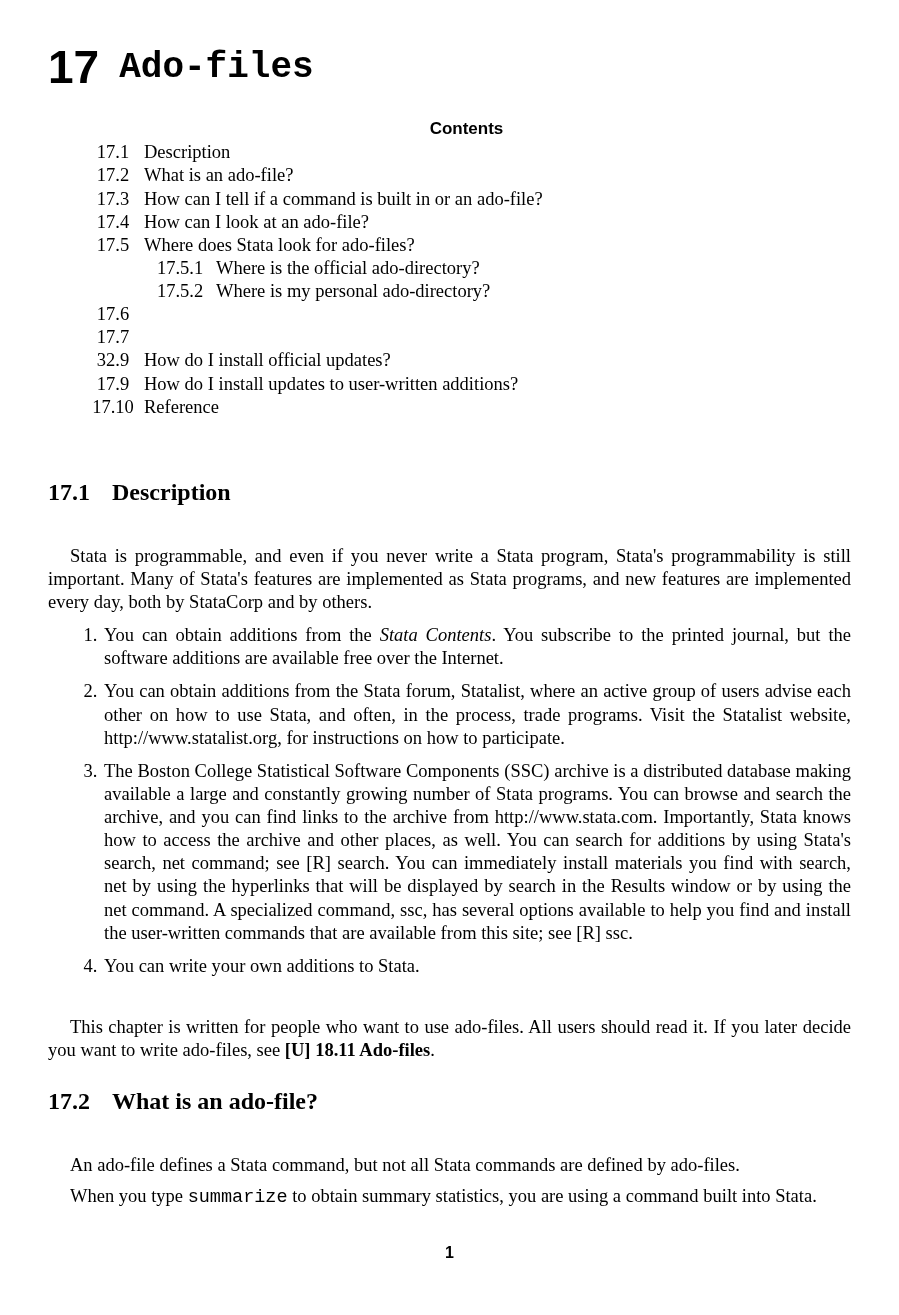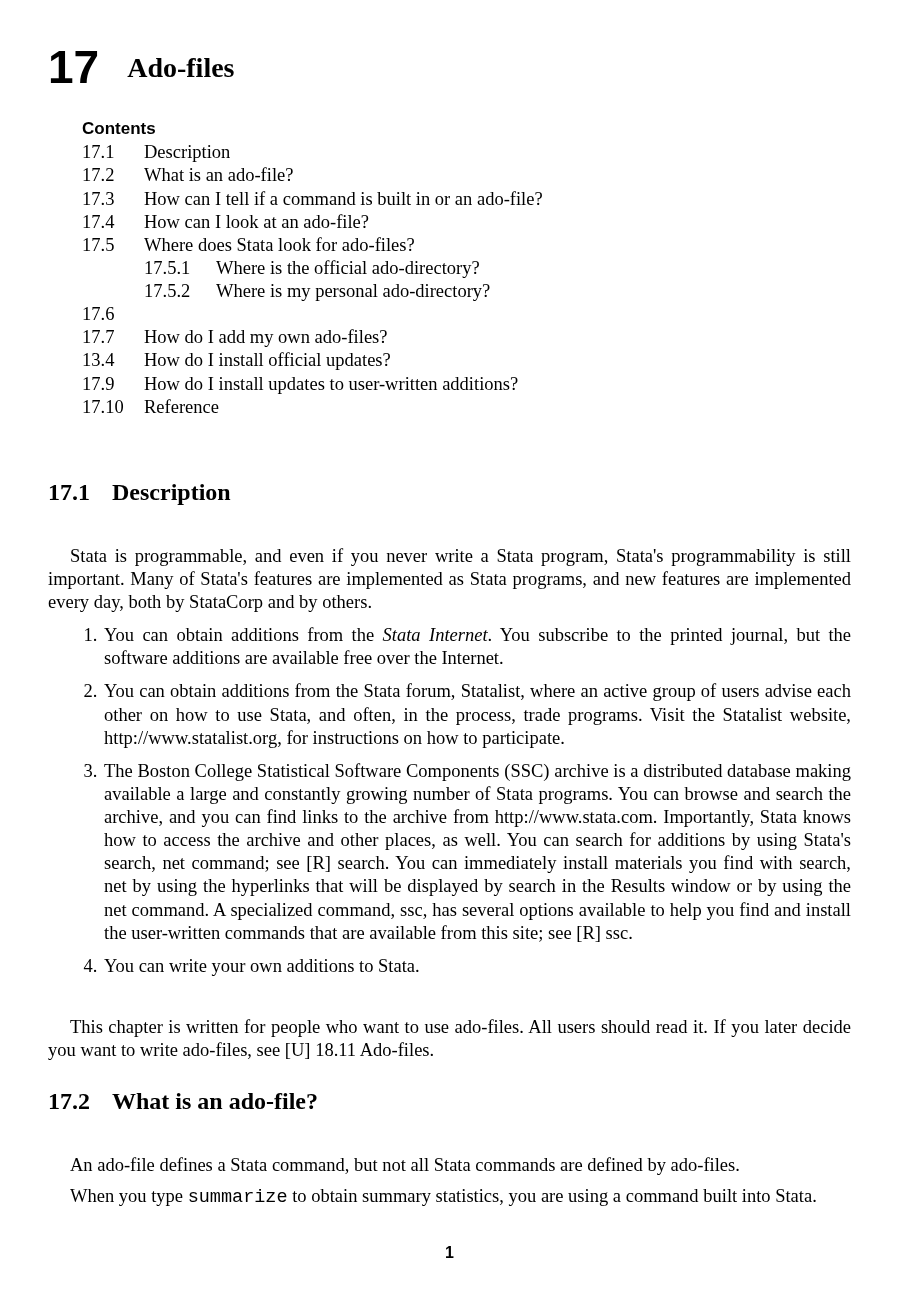--- a/index.html
+++ b/index.html
@@ -9,47 +9,47 @@
     margin: 0;
     padding: 44px 48px 60px 48px;
     width: 899px;
     box-sizing: border-box;
     font-size: 18.5px;
     line-height: 1.25;
   }
   .tt { font-family: "Courier New", Courier, monospace; }
 
   
-  .chap-row { display: flex; align-items: center; gap: 28px; margin-bottom: 28px; }
+  .chap-row { display: flex; align-items: flex-end; gap: 20px; margin-bottom: 28px; }
   .chap-num { font-family: Arial, Helvetica, sans-serif; font-size: 46px; font-weight: 700; line-height: 1; }
-  .chap-title { font-family: Liberation Serif, serif; font-size: 28px; font-weight: 700; }
+  .chap-title { font-family: Liberation Mono, monospace; font-size: 36px; font-weight: 700; }
 
   
-  .contents-block { margin-left: 34px; margin-bottom: 58px; }
+  .contents-block { margin-left: 34px; margin-bottom: 58px; text-align: center; }
   .contents-label { font-family: Arial, Helvetica, sans-serif; font-weight: 700; font-size: 17px; margin-bottom: 2px; }
   .toc-row { display: flex; }
   .toc-num { width: 62px; flex: none; }
   .toc-sub-indent { width: 62px; flex: none; }
   .toc-subnum { width: 72px; flex: none; }
 
   
   .sec-head { font-family: Liberation Serif, serif; font-weight: 700; font-size: 24px; margin-top: 20px; margin-bottom: 18px; }
   .sec-head .secnum { display: inline-block; margin-right: 22px; }
 
   
   p.body { margin: 0 0 4px 0; text-align: justify; }
   p.body.indent { text-indent: 22px; margin-top: 38px; }
   p.body.gap-above { margin-top: 8px; }
 
   
   ol.numlist { margin: 10px 0 8px 0; padding-left: 54px; text-align: justify; }
   ol.numlist > li { margin-bottom: 10px; padding-left: 2px; }
 
   .italic { font-style: italic; }
-  .bold { font-weight: 400; }
+  .bold { font-weight: 700; }
 
   .pagenum { text-align: center; font-family: Arial, Helvetica, sans-serif; font-weight: 700; font-size: 16px; margin-top: 34px; }
 </style>
 </head>
 <body>
 
 <div class="chap-row">
   <span class="chap-num">17</span>
   <span class="chap-title">Ado-files</span>
 </div>
@@ -85,45 +85,44 @@
   <div class="toc-row">
     <span class="toc-sub-indent"></span>
     <span class="toc-subnum">17.5.2</span>
     <span>Where is my personal ado-directory?</span>
   </div>
   <div class="toc-row">
     <span class="toc-num">17.6</span>
   </div>
   <div class="toc-row">
     <span class="toc-num">17.7</span>
-    <span>How do I add my own ado-files?</span>
   </div>
   <div class="toc-row">
-    <span class="toc-num">13.4</span>
+    <span class="toc-num">32.9</span>
     <span>How do I install official updates?</span>
   </div>
   <div class="toc-row">
     <span class="toc-num">17.9</span>
     <span>How do I install updates to user-written additions?</span>
   </div>
   <div class="toc-row">
     <span class="toc-num">17.10</span>
     <span>Reference</span>
   </div>
 </div>
 
 <div class="sec-head">
   <span class="secnum">17.1</span><span>Description</span>
 </div>
 
 <p class="body indent">Stata is programmable, and even if you never write a Stata program, Stata's programmability is still important. Many of Stata's features are implemented as Stata programs, and new features are implemented every day, both by StataCorp and by others.</p>
 
 <ol class="numlist">
   <li>
-    <span>You can obtain additions from the </span><span class="italic">Stata Internet</span><span>. You subscribe to the printed journal, but the software additions are available free over the Internet.</span>
+    <span>You can obtain additions from the </span><span class="italic">Stata Contents</span><span>. You subscribe to the printed journal, but the software additions are available free over the Internet.</span>
   </li>
   <li>You can obtain additions from the Stata forum, Statalist, where an active group of users advise each other on how to use Stata, and often, in the process, trade programs. Visit the Statalist website, http://www.statalist.org, for instructions on how to participate.</li>
   <li>The Boston College Statistical Software Components (SSC) archive is a distributed database making available a large and constantly growing number of Stata programs. You can browse and search the archive, and you can find links to the archive from http://www.stata.com. Importantly, Stata knows how to access the archive and other places, as well. You can search for additions by using Stata's search, net command; see [R] search. You can immediately install materials you find with search, net by using the hyperlinks that will be displayed by search in the Results window or by using the net command. A specialized command, ssc, has several options available to help you find and install the user-written commands that are available from this site; see [R] ssc.</li>
   <li>You can write your own additions to Stata.</li>
 </ol>
 
 <p class="body indent">
   <span>This chapter is written for people who want to use ado-files. All users should read it. If you later decide you want to write ado-files, see </span><span class="bold">[U] 18.11 Ado-files</span><span>.</span>
 </p>
 

